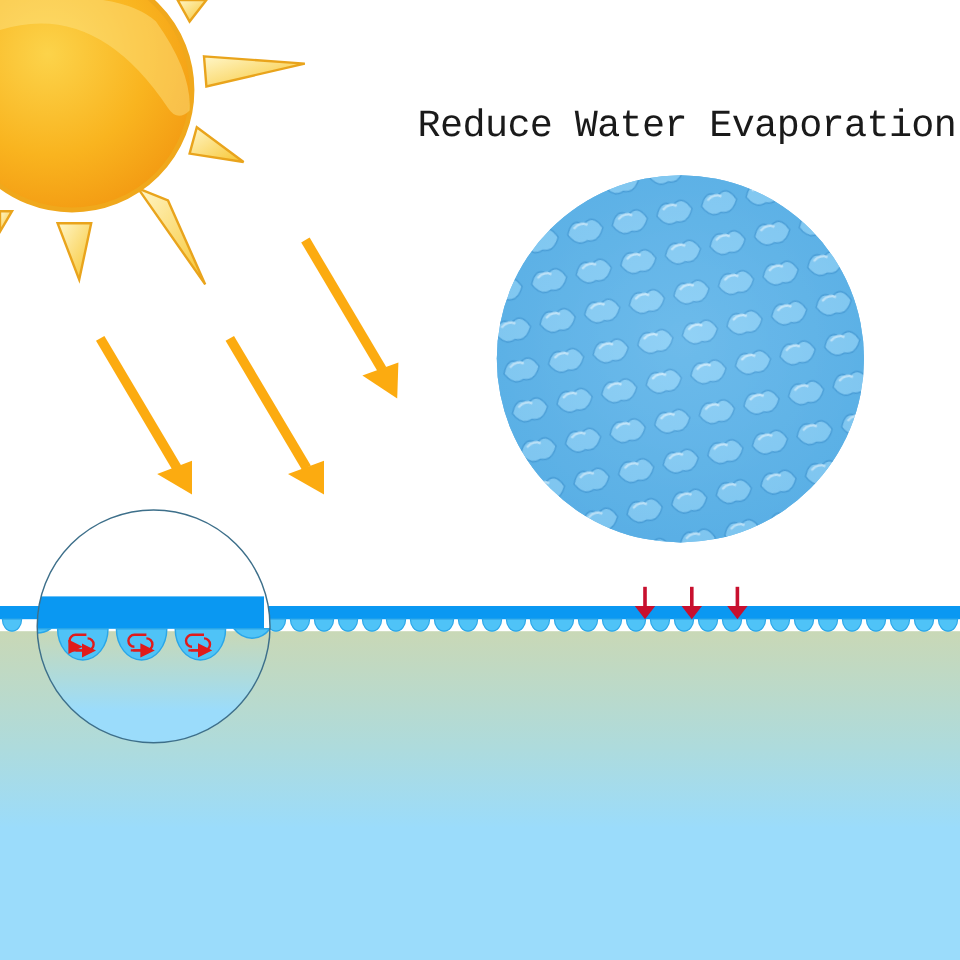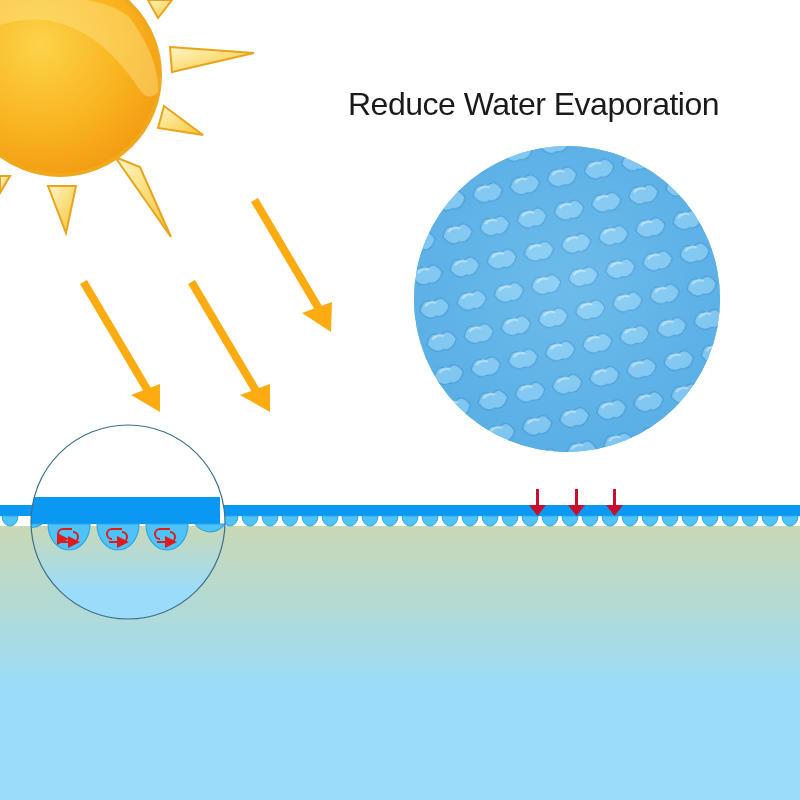--- a/index.html
+++ b/index.html
@@ -1,20 +1,20 @@
 <!DOCTYPE html>
 <html><head>
 <meta charset="utf-8">
 <style>
   html, body { margin: 0; padding: 0; }
   body { width: 800px; height: 800px; position: relative; overflow: hidden; background: #ffffff; font-family: "DejaVu Sans", sans-serif; }
   .stage { position: absolute; left: 0; top: 0; width: 800px; height: 800px; }
   .headline {
     position: absolute; left: 348px; top: 86px; width: 440px;
-    font-family: Liberation Sans, sans-serif; font-size: 32px; font-weight: normal;
+    font-family: Liberation Mono, monospace; font-size: 32px; font-weight: normal;
     color: #1a1a1a; letter-spacing: -0.5px; white-space: nowrap;
   }
   svg { position: absolute; left: 0; top: 0; }
 </style>
 </head>
 <body>
 
 <div class="stage">
 
   <svg width="800" height="800" viewBox="0 0 800 800">

